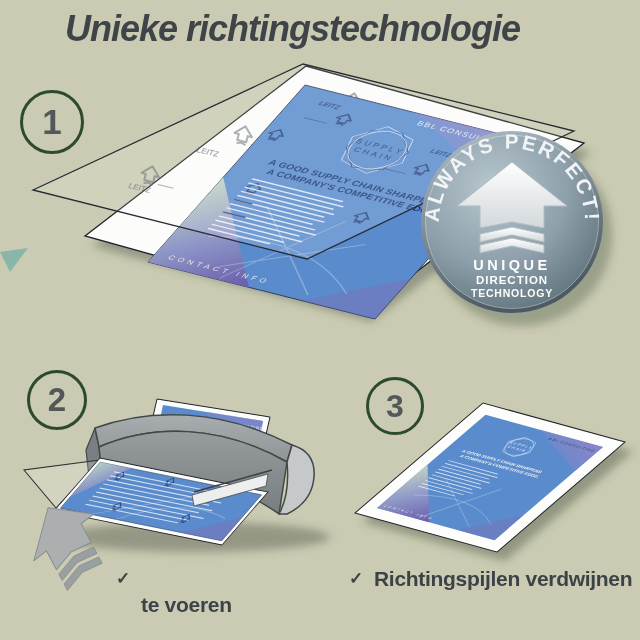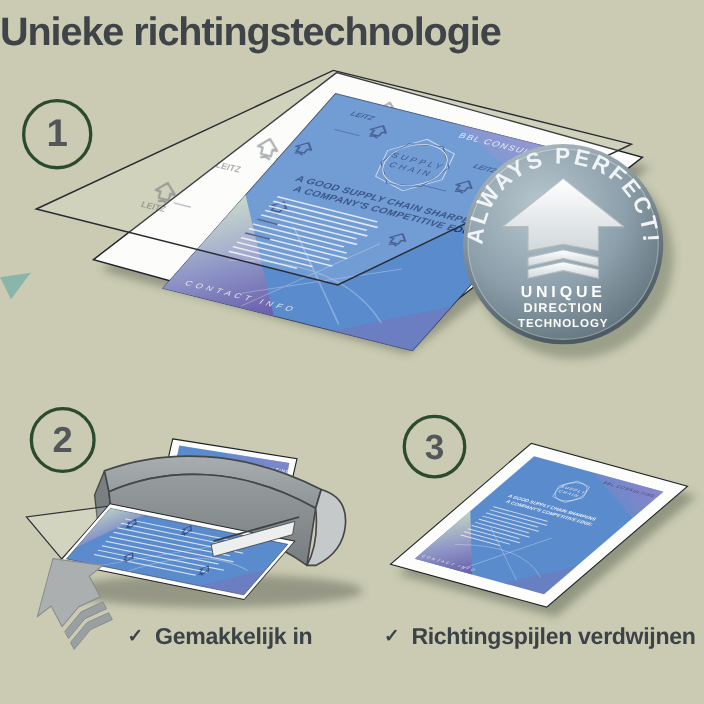--- a/index.html
+++ b/index.html
@@ -1,19 +1,19 @@
 <!DOCTYPE html>
 <html><head>
 <meta charset="utf-8">
 <style>
   html,body{margin:0;padding:0;}
   body{font-family:"Liberation Sans", sans-serif;}
   .stage{position:relative;width:640px;height:640px;background:#cacbb2;overflow:hidden;}
-  .page-title{position:absolute;top:8px;left:0;width:520px;margin:0;text-align:left;
-    font-size:36px;font-weight:bold;letter-spacing:-1px;color:#3e4448;}
+  .page-title{position:absolute;top:8px;left:0;width:520px;margin:0;text-align:right;
+    font-size:36px;font-weight:bold;letter-spacing:-1px;color:#3e4448;font-style:italic;}
   .scene{position:absolute;left:0;top:0;}
   .step-circle{position:absolute;border:3px solid #2c4a2e;border-radius:50%;
     display:flex;align-items:center;justify-content:center;
     font-weight:bold;color:#53575a;}
   .step-circle.c1{left:20px;top:90px;width:58px;height:58px;font-size:35px;}
   .step-circle.c2{left:27px;top:370px;width:54px;height:54px;font-size:33px;}
   .step-circle.c3{left:366px;top:377px;width:52px;height:52px;font-size:32px;}
   .bullet{position:absolute;color:#3c4347;font-size:21px;font-weight:bold;line-height:26px;letter-spacing:-0.3px;}
   .bullet .row{display:flex;}
   .bullet .check{width:25px;font-size:17px;flex:0 0 25px;}
@@ -258,22 +258,22 @@
   <div class="step-circle c2">
     <span>2</span>
   </div>
   <div class="step-circle c3">
     <span>3</span>
   </div>
 
   <div class="bullet b1">
     <div class="row">
       <span class="check">✓</span>
-      <span>Gemakkelijk in</span>
     </div>
+    <div class="l2">te voeren</div>
   </div>
   <div class="bullet b2">
     <div class="row">
       <span class="check">✓</span>
       <span>Richtingspijlen verdwijnen</span>
     </div>
   </div>
 
 </div>
 

